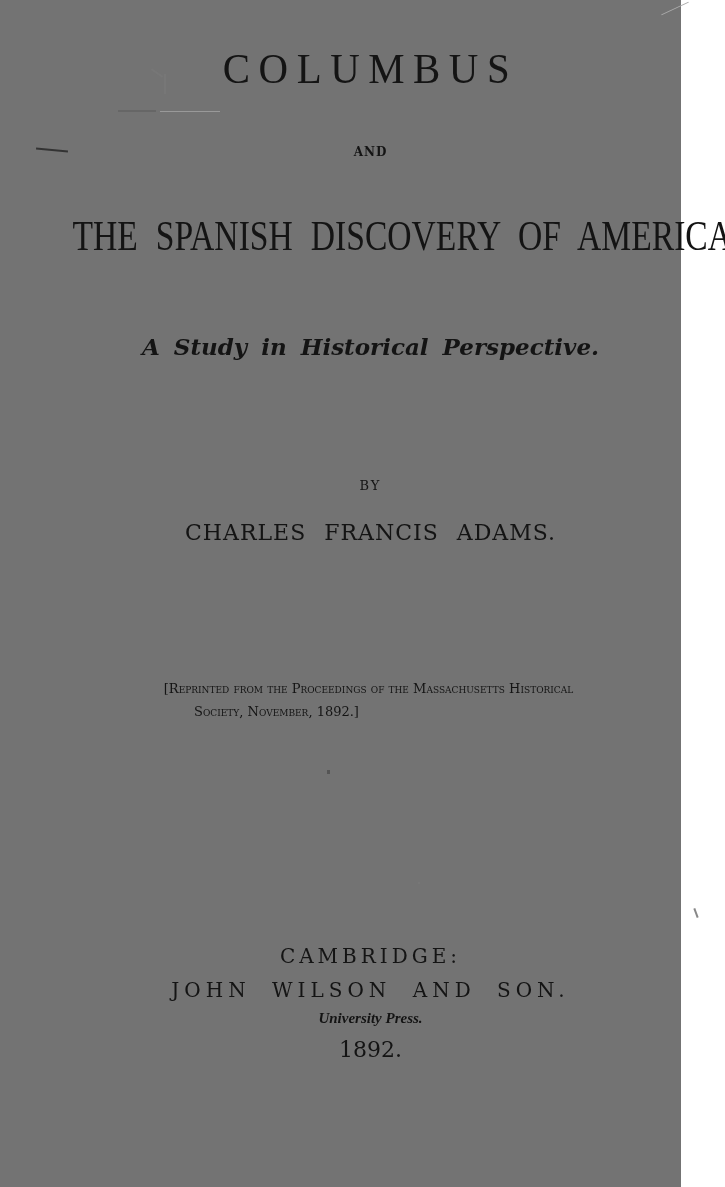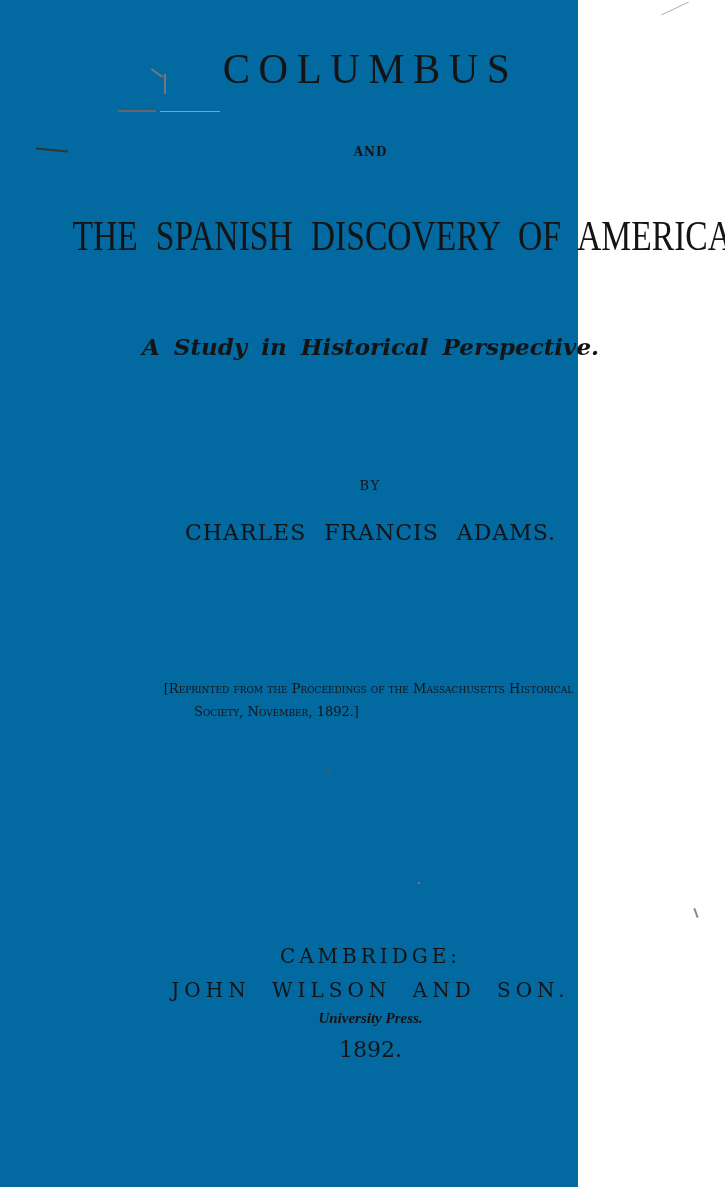--- a/index.html
+++ b/index.html
@@ -1,17 +1,17 @@
 <!DOCTYPE html>
 <html><head>
   <meta charset="utf-8">
   <style>
     html, body { margin: 0; padding: 0; background: #ffffff; }
     body { width: 725px; height: 1187px; position: relative; overflow: hidden; color: #141414; }
-    .page { position: absolute; left: 0; top: 0; width: 578px; height: 1187px; background: #0369a1; }
+    .page { position: absolute; left: 0; top: 0; width: 681px; height: 1187px; background: #737373; }
     .line { position: absolute; left: 0; width: 725px; text-align: center; white-space: nowrap; }
     .serif { font-family: "DejaVu Serif", "Liberation Serif", serif; }
     .lserif { font-family: "Liberation Serif", "DejaVu Serif", serif; }
 
     #title1 { top: 44px; font-size: 43px; letter-spacing: 9px; left: 8px; font-family: "Liberation Serif", serif; transform: scaleX(0.95); }
     #and { top: 145px; font-size: 12px; letter-spacing: 1px; font-weight: bold; left: 8px; }
     #title2 { top: 212px; font-size: 42px; word-spacing: 12px; transform: scaleX(0.80); transform-origin: center; font-family: "Liberation Serif", serif; }
     #subtitle { top: 333px; font-size: 23px; font-weight: bold; font-style: italic; word-spacing: 6px; left: 8px; font-family: "DejaVu Serif", serif; }
     #by { top: 478px; font-size: 13px; letter-spacing: 2px; left: 8px; }
     #author { top: 520px; font-size: 22px; letter-spacing: 1px; word-spacing: 10px; left: 8px; }

